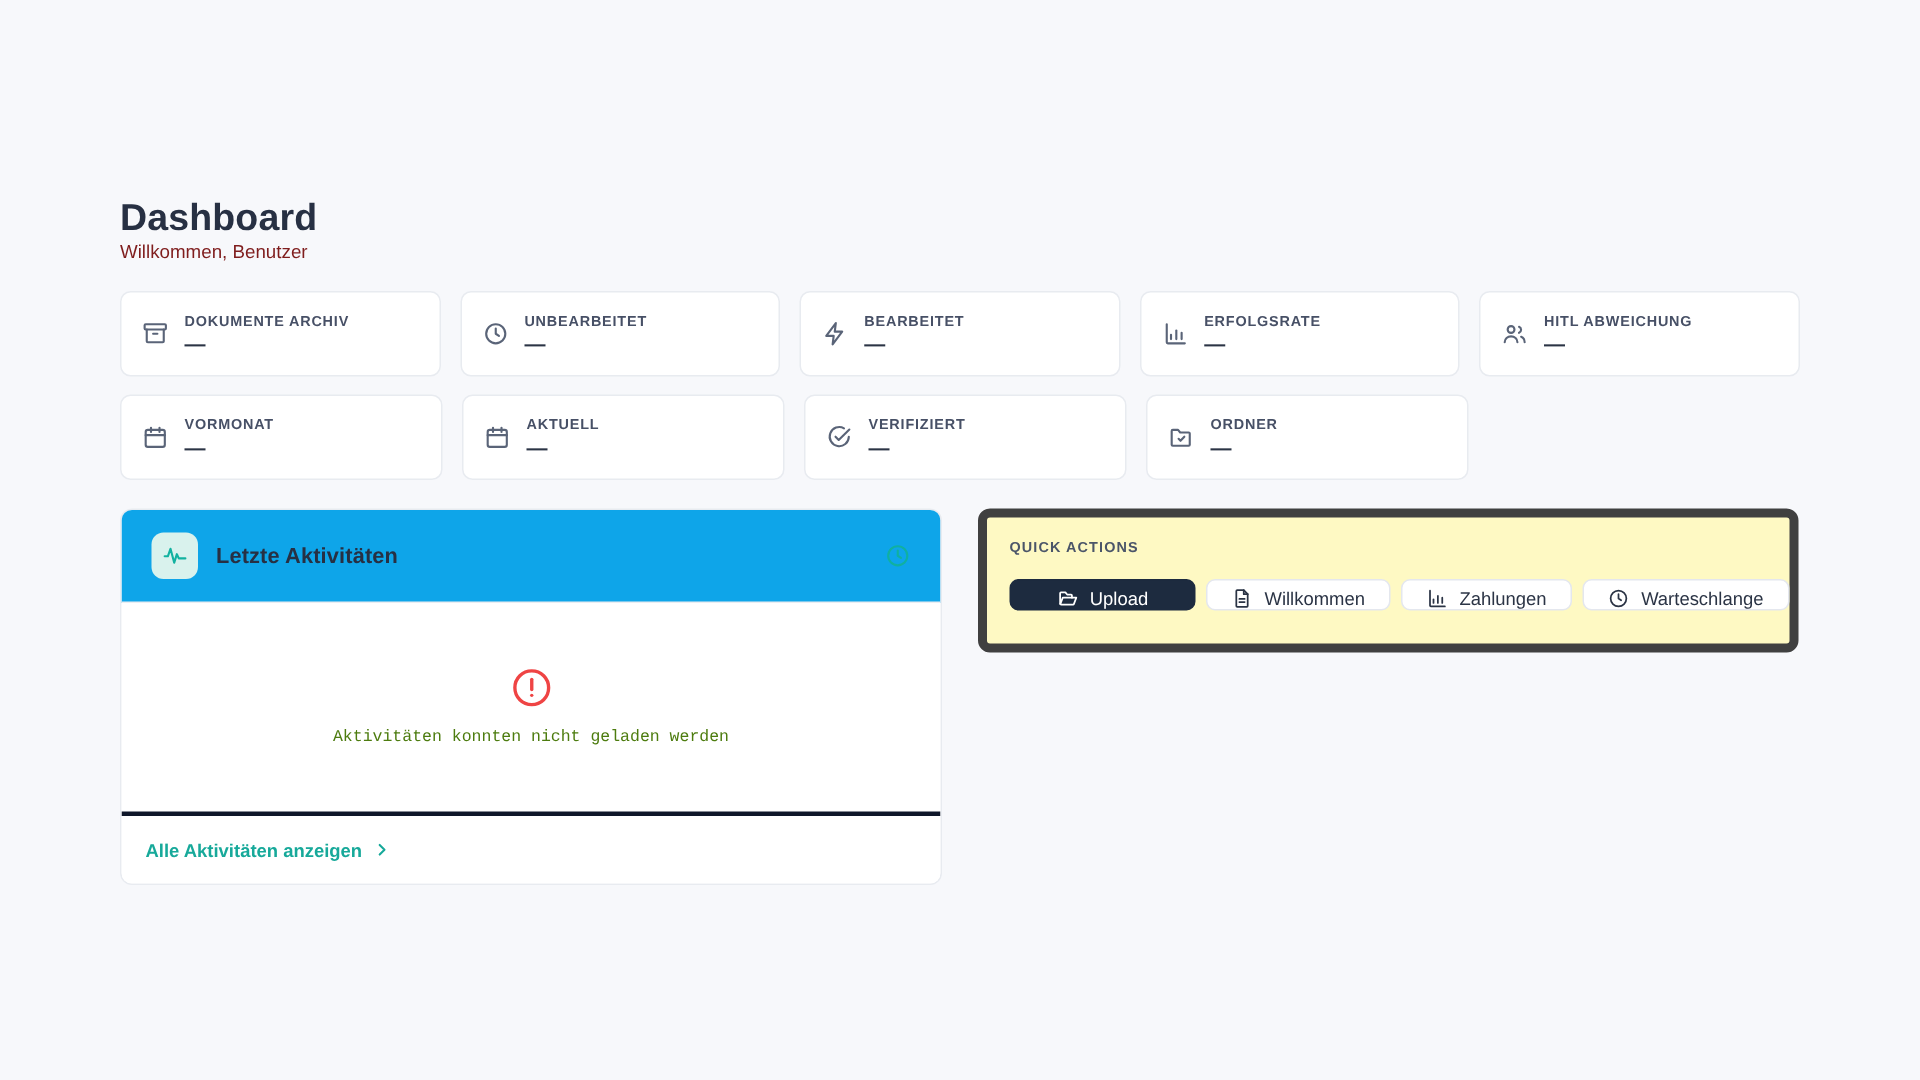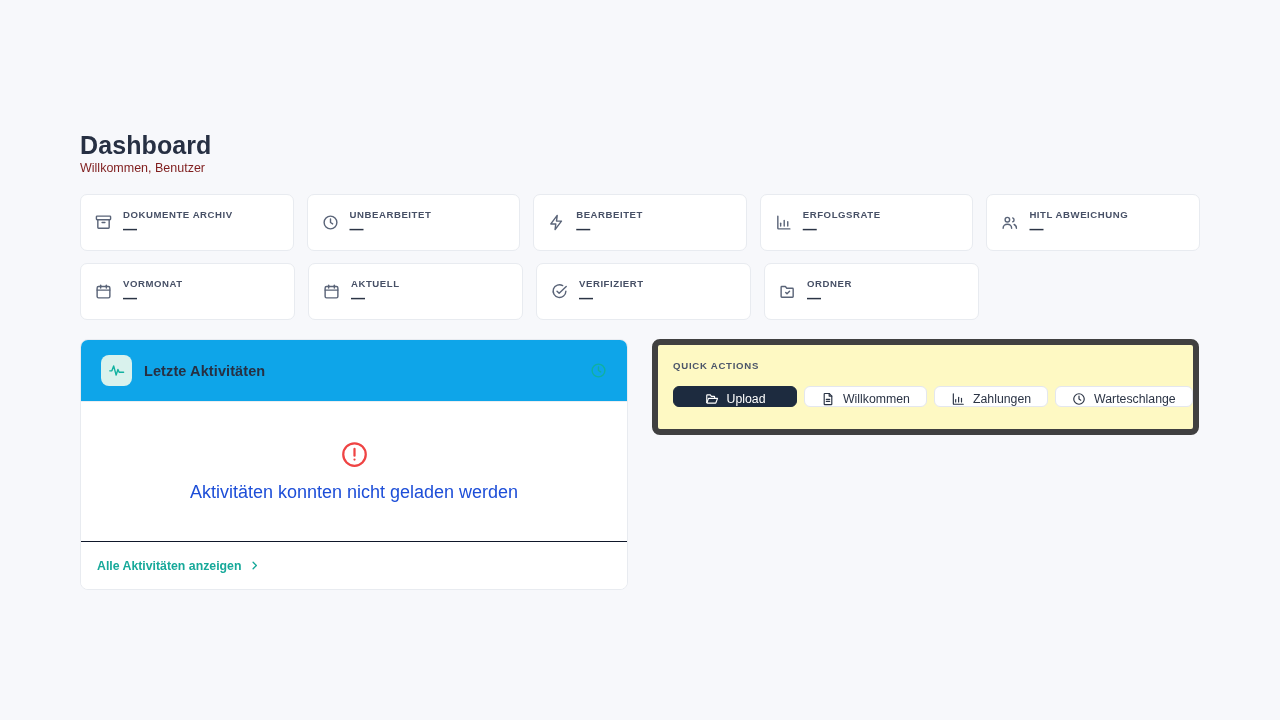--- a/index.html
+++ b/index.html
@@ -73,24 +73,24 @@
   .activity-header-icon { margin-left: auto; color: #10b0a0; }
   .activity-header-icon svg { width: 17px; height: 17px; display: block; }
 
   .activity-body {
     height: 139px; display: flex; flex-direction: column;
     align-items: center; justify-content: center; gap: 14px;
     background: #ffffff;
   }
   .error-icon { color: #ef4444; }
   .error-icon svg { width: 27px; height: 27px; display: block; }
-  .error-text { font-size: 18px; color: #1d4ed8; }
+  .error-text { font-size: 11px; color: #4d7c0f; font-family: Liberation Mono, monospace; }
 
   .activity-footer {
-    height: 48px; border-top: 1px solid #0f172a;
+    height: 48px; border-top: 3px solid #0f172a;
     display: flex; align-items: center; padding: 0 16px;
     background: #ffffff;
   }
   .footer-link {
     display: inline-flex; align-items: center; gap: 8px;
     font-size: 12.3px; font-weight: 700; color: #17a99a;
     cursor: pointer; text-decoration: none;
   }
   .footer-link svg { width: 11px; height: 11px; display: block; }
 

